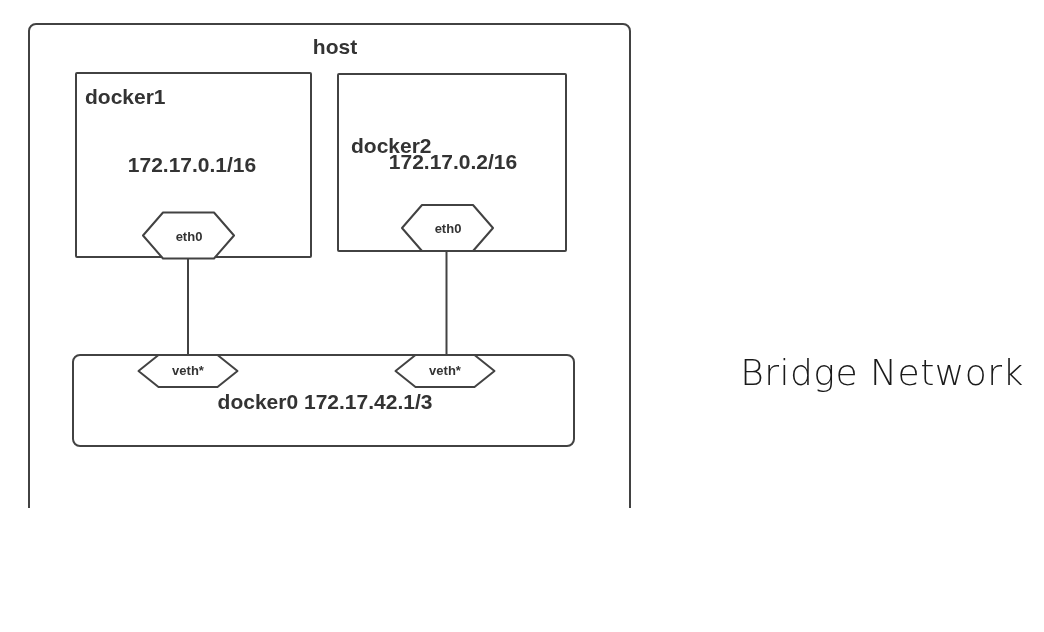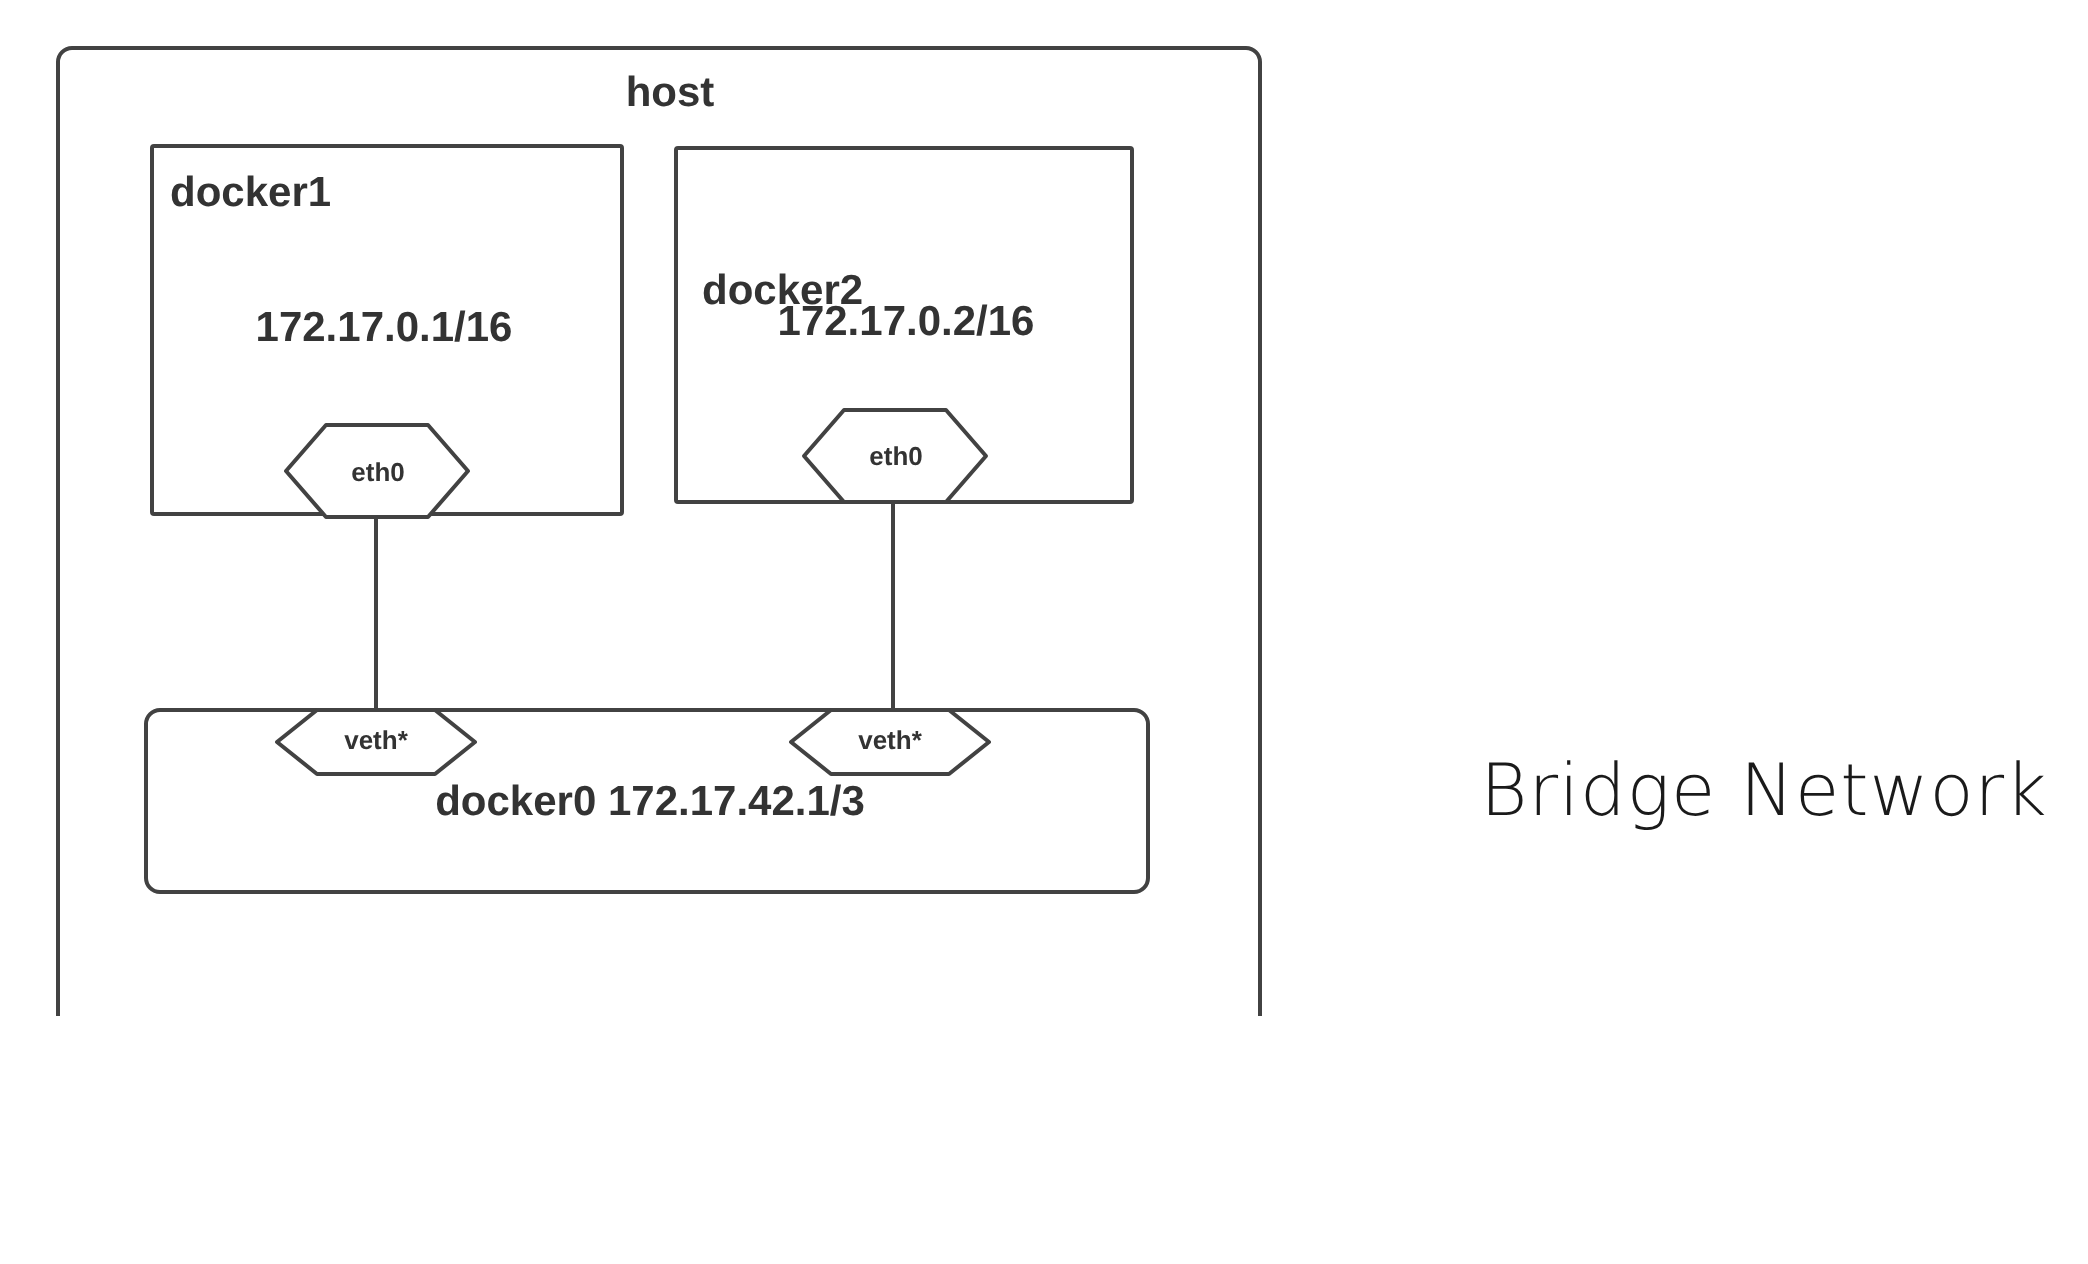--- a/index.html
+++ b/index.html
@@ -88,15 +88,15 @@
   <div class="lbl" style="left:351px;top:87px;margin-top:48px;">docker2</div>
   <div class="lbl ctr" style="left:453px;top:161px;">172.17.0.2/16</div>
   <div class="lbl hexlbl ctr" style="left:448px;top:228px;">eth0</div>
 
   <div class="lbl hexlbl ctr" style="left:188px;top:370px;">veth*</div>
   <div class="lbl hexlbl ctr" style="left:445px;top:370px;">veth*</div>
   <div class="lbl ctr" style="left:325px;top:401px;">docker0 172.17.42.1/3</div>
 
   <div class="lbl hexlbl ctr" style="left:322px;top:546px;">eth0</div>
 
-  <div class="caption ctr" style="left:882px;top:372px;margin-top:24px;">Bridge Network</div>
+  <div class="caption ctr" style="left:882px;top:372px;">Bridge Network</div>
 
 </div>
 
 </body></html>

